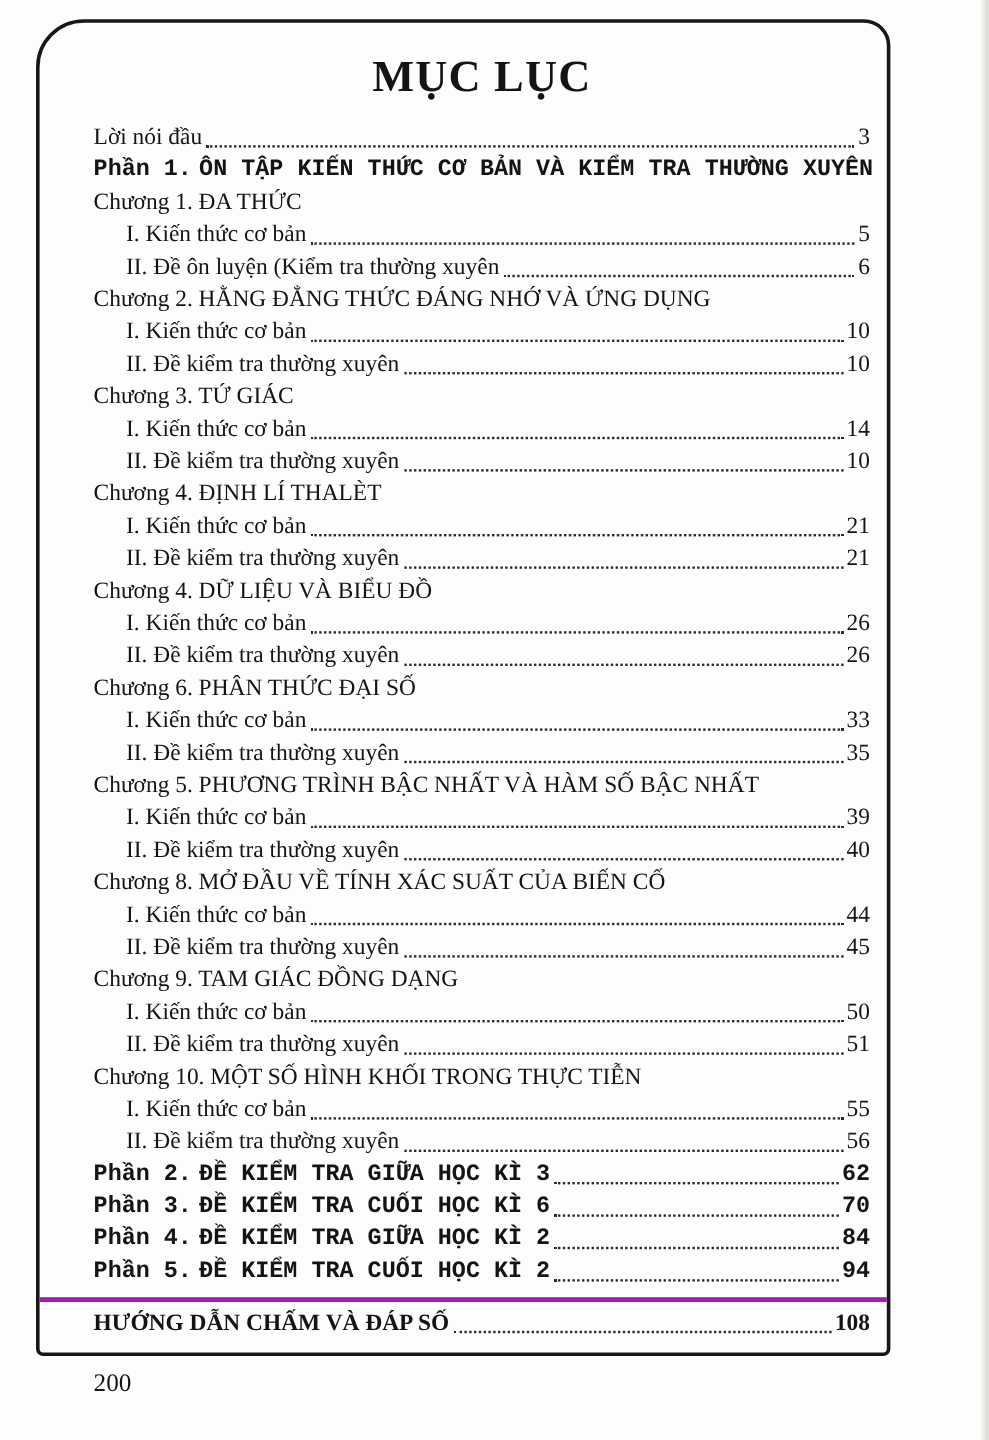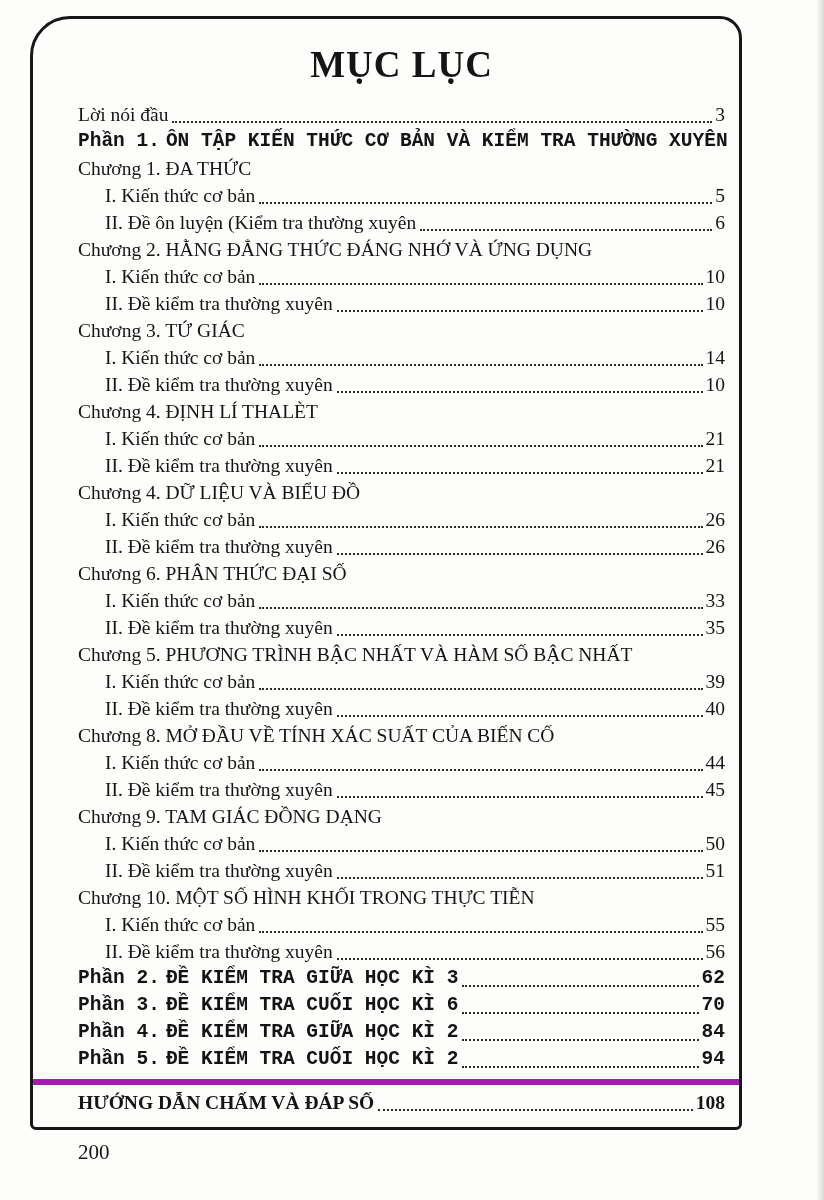--- a/index.html
+++ b/index.html
@@ -65,21 +65,21 @@
   .dots {
     flex: 1;
     min-width: 12px;
     margin: 0 3px 5px 4px;
     border-bottom: 2.2px dotted #2a2a2a;
   }
   .pagenum { text-align: right; }
   .row.final {
     font-weight: 700;
     margin-top: auto;
-    border-top: 6px solid #a21caf;
+    border-top: 4px solid #a21caf;
     margin-left: -45px;
     margin-right: -14px;
     padding: 4px 14px 5px 45px;
   }
   .corner-page-number {
     position: absolute;
     left: 78px;
     top: 1140px;
     font-size: 21px;
     text-align: right;

